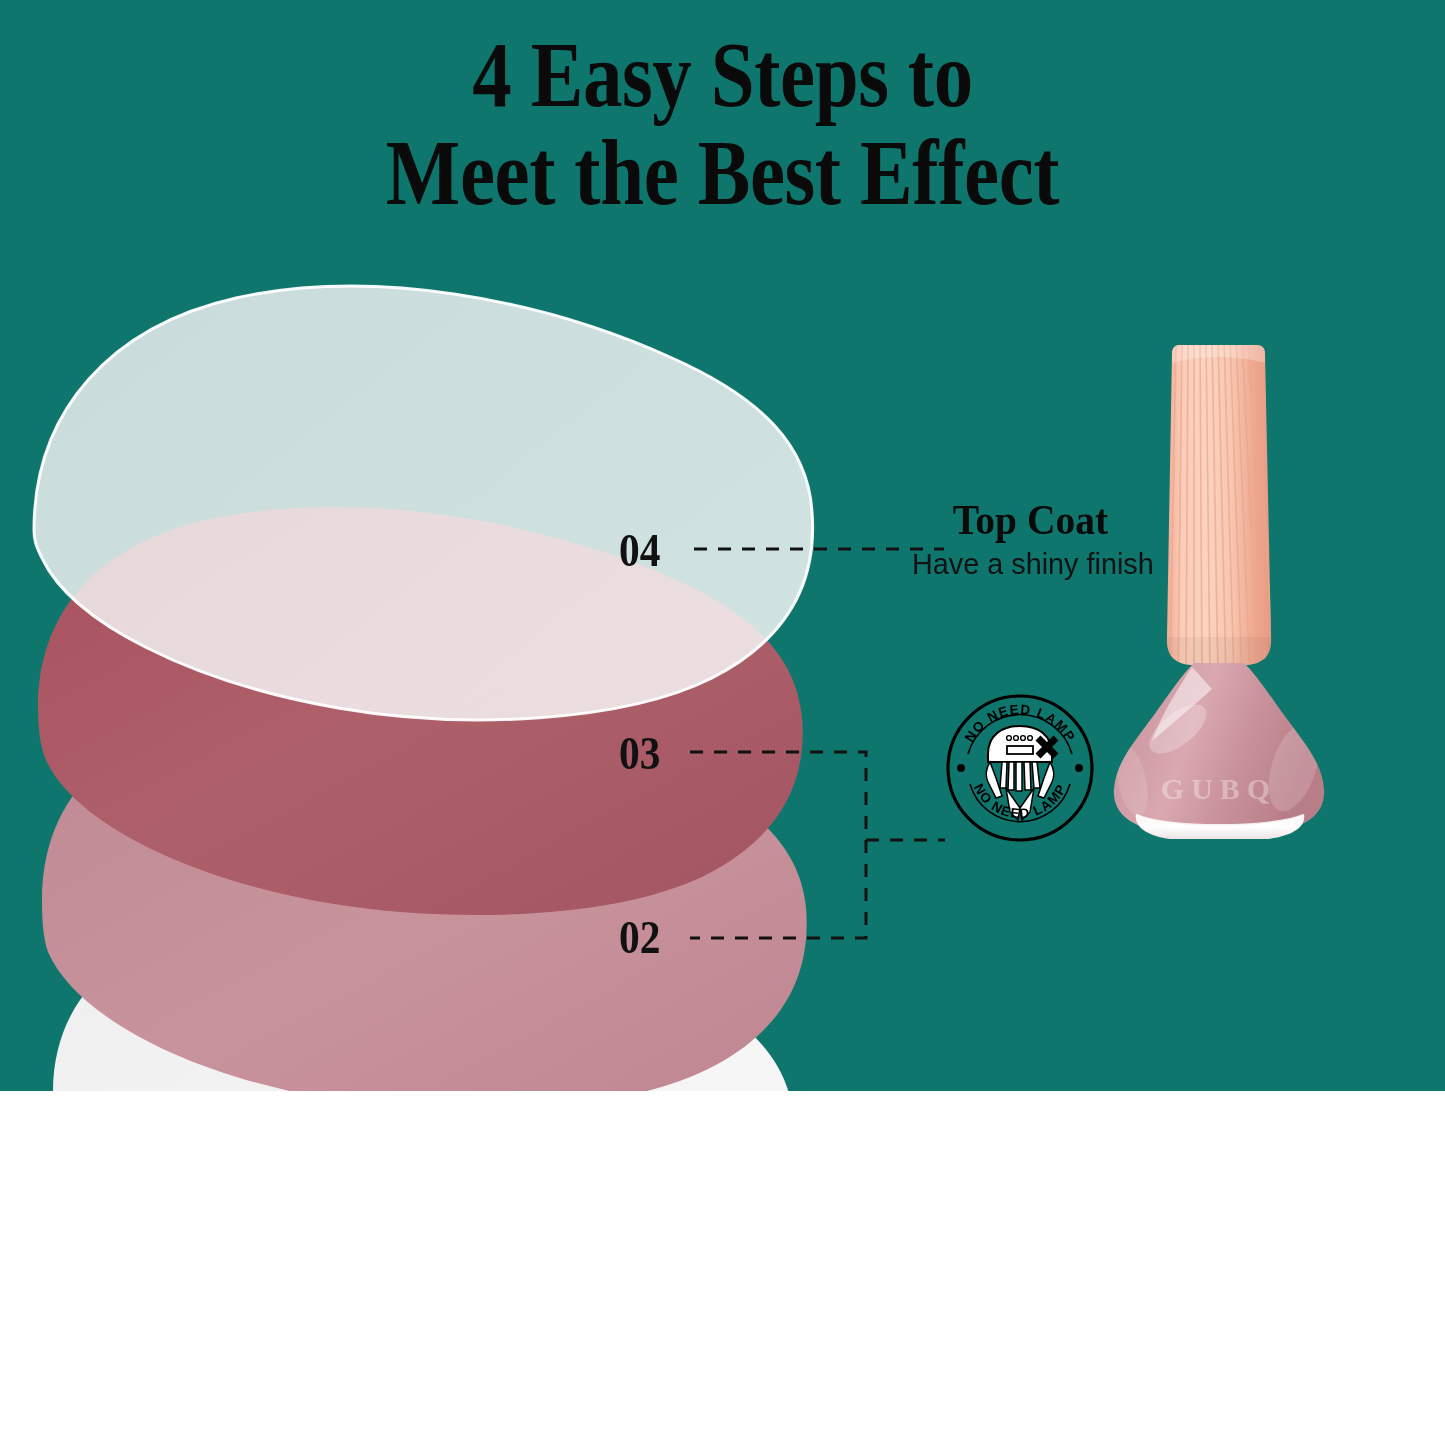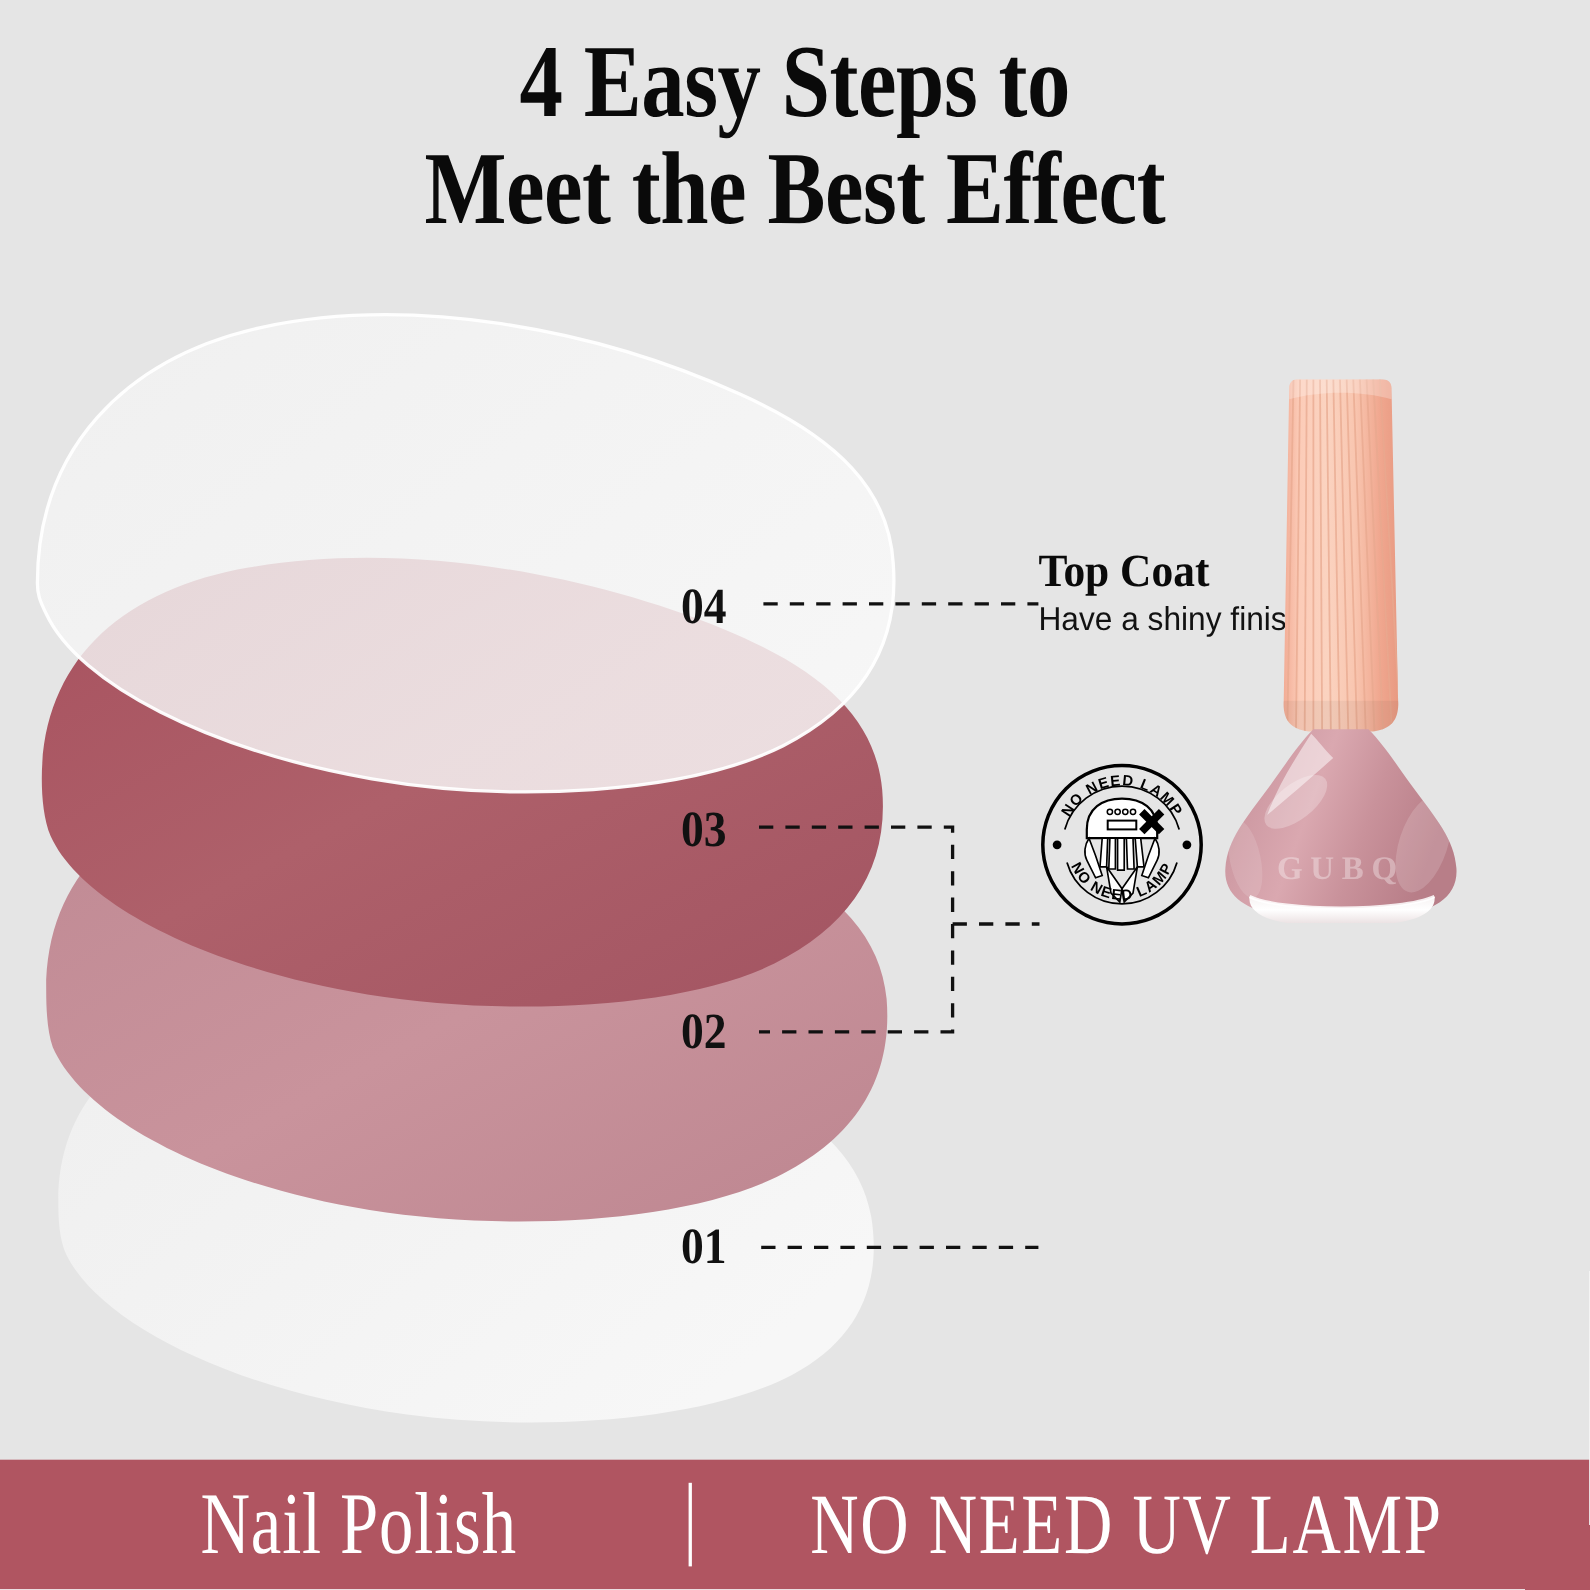--- a/index.html
+++ b/index.html
@@ -3,22 +3,22 @@
 <meta charset="utf-8">
 <style>
   html, body {
     margin: 0;
     padding: 0;
     background: #ffffff;
   }
   #page {
     position: relative;
     width: 1445px;
-    height: 1445px;
-    background: #e5e5e5;
+    height: 1091px;
+    background: #0f766e;
     overflow: hidden;
     font-family: "Liberation Sans", sans-serif;
   }
 
   
   .title {
     position: absolute;
     left: 0;
     top: 26px;
     width: 1445px;
@@ -85,21 +85,21 @@
     font-family: "Liberation Sans", sans-serif;
     font-weight: 400;
     font-size: 30px;
     line-height: 1.22;
     color: #121212;
     transform: scaleX(0.96);
     transform-origin: left top;
   }
   .callout-sub div { white-space: nowrap; }
 
-  #callout-04 { left: 944px; top: 497px; }
+  #callout-04 { left: 912px; top: 497px; text-align: center; }
   #callout-04 .callout-sub { margin-top: 2px; }
 
   #callout-03 { left: 952px; top: 838px; }
   #callout-03 .callout-sub { margin-top: 4px; }
 
   #callout-01 { left: 963px; top: 1051px; }
   #callout-01 .callout-sub { margin-top: 6px; margin-left: 0px; }
 
   
   .badge {
@@ -413,19 +413,14 @@
         </g>
 
         <path d="M 28 478 C 56 492, 166 492, 196 478
                  C 198 490, 184 499, 160 502
                  L 62 502 C 40 499, 26 490, 28 478 Z" fill="url(#baseGlass)"></path>
         <path d="M 28 478 C 56 492, 166 492, 196 478" fill="none" stroke="#ffffff" stroke-width="3" opacity="0.85"></path>
       </g>
     </svg>
   </div>
 
-  <div class="banner" id="banner" style="background: rgb(176, 85, 97);">
-    <div class="banner-text" id="banner-left">Nail Polish</div>
-    <div class="banner-divider"></div>
-    <div class="banner-text" id="banner-right">NO NEED UV LAMP</div>
-  </div>
 
 </div>
 
 </body></html>

